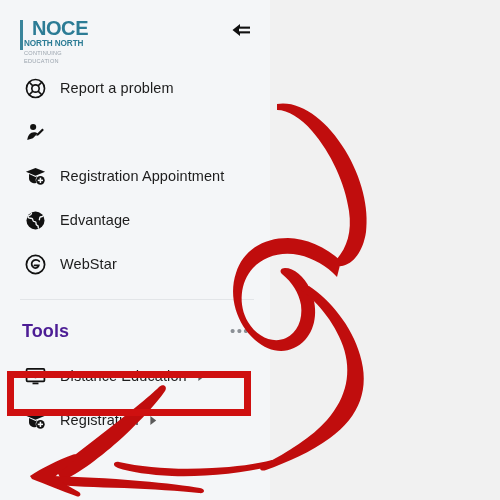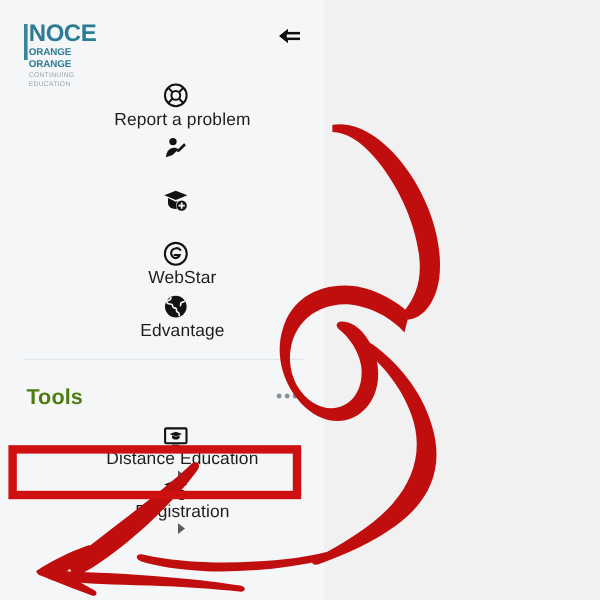--- a/index.html
+++ b/index.html
@@ -55,20 +55,21 @@
     background: #2f7e96;
     opacity: .95;
   }
   .logo-noce {
     font-family: "Liberation Sans", sans-serif;
     font-weight: bold;
     font-size: 20px;
     letter-spacing: -0.4px;
     color: #2c7c95;
     line-height: 20px;
+    text-align: center;
   }
   .logo-sub1 {
     font-family: "Liberation Sans", sans-serif;
     font-weight: bold;
     font-size: 8.2px;
     letter-spacing: -0.1px;
     color: #2c7c95;
     line-height: 10px;
     margin-top: 1px;
   }
@@ -96,21 +97,20 @@
     position: relative;
   }
   .nav-item {
     position: relative;
     display: flex;
     align-items: center;
     height: 44px;
     padding-left: 22px;
     box-sizing: border-box;
     cursor: pointer;
-    flex-direction: column;
   }
   .nav-icon {
     width: 26px;
     min-width: 26px;
     height: 26px;
     display: flex;
     align-items: center;
     justify-content: center;
     color: #111111;
   }
@@ -140,21 +140,21 @@
     position: relative;
     display: flex;
     align-items: center;
     height: 46px;
     padding: 0 18px 0 22px;
     margin-top: 8px;
   }
   .section-title {
     font-size: 18px;
     font-weight: bold;
-    color: #4d7c0f;
+    color: #4c1d95;
     letter-spacing: 0.1px;
   }
   .section-more {
     margin-left: auto;
     color: #8b9096;
     font-size: 15px;
     letter-spacing: 1.4px;
     line-height: 6px;
     cursor: pointer;
     padding: 4px 2px;
@@ -190,21 +190,21 @@
 
 <div id="app">
 
   <div id="sidebar">
 
     <div class="side-header">
 
       <div class="logo">
         <div class="logo-bar"></div>
         <div class="logo-noce">NOCE</div>
-        <div class="logo-sub1">ORANGE ORANGE</div>
+        <div class="logo-sub1">NORTH NORTH</div>
         <div class="logo-sub2">CONTINUING EDUCATION</div>
       </div>
 
       <div class="collapse-btn">
         <span>
           <svg width="22" height="18" viewBox="0 0 22 18">
             <path d="M11 3 L3.5 9 L11 15 L11 11.4 L10 11.4 L10 6.6 L11 6.6 Z" fill="#111"></path>
             <rect x="9.5" y="5.6" width="11.5" height="2.1" fill="#111"></rect>
             <rect x="9.5" y="10.3" width="11.5" height="2.1" fill="#111"></rect>
           </svg>
@@ -238,41 +238,42 @@
       <div class="nav-item">
         <span class="nav-icon">
           <svg width="21" height="21" viewBox="0 0 24 24">
             <path d="M12 2.2 L23 6.6 L12 11 L1 6.6 Z" fill="#111"></path>
             <path d="M4.6 9.1 L4.6 14.2 C4.6 17.5 7.9 19.6 11.6 19.6 C12.2 19.6 12.8 19.55 13.3 19.45 C12.6 18.5 12.2 17.3 12.2 16.1 C12.2 14.3 13 12.8 14.3 11.8 L12 12.7 Z" fill="#111"></path>
             <circle cx="17.6" cy="16.4" r="4.9" fill="#111"></circle>
             <rect x="16.75" y="13.4" width="1.75" height="6" fill="#f4f6f8"></rect>
             <rect x="14.6" y="15.55" width="6" height="1.75" fill="#f4f6f8"></rect>
           </svg>
         </span>
-      </div>
-
-      <div class="nav-item">
-        <span class="nav-icon">
-          <svg width="21" height="21" viewBox="0 0 24 24">
-            <circle cx="12" cy="12" r="10.4" fill="none" stroke="#111" stroke-width="2"></circle>
-            <path d="M16.3 8.3 C14.2 5.9 10.2 6.2 8.5 8.6 C6.8 11 7.6 14.6 10.3 15.7 C12.6 16.6 15.2 15.3 15.7 13.1 L10.8 13.1" fill="none" stroke="#111" stroke-width="2" stroke-linecap="round"></path>
-          </svg>
-        </span>
-        <span class="nav-label">WebStar</span>
+        <span class="nav-label">Registration Appointment</span>
       </div>
 
       <div class="nav-item">
         <span class="nav-icon">
           <svg width="21" height="21" viewBox="0 0 24 24">
             <circle cx="12" cy="12" r="10.3" fill="#111"></circle>
             <path d="M7.4 3.6 C7.4 5.6 5.4 6.1 4.1 6.6 C3.1 7 3.3 8.6 4.4 9.1 C5.9 9.8 7.4 9.1 8.4 10 C9.3 10.9 8.6 12.2 9.7 12.9 C10.6 13.5 11.6 13 12.3 13.8 C13 14.6 12.3 15.8 12.9 16.7 C13.4 17.5 14.4 17.4 14.9 18.2 C15.3 18.9 14.8 20 15.4 20.6" fill="none" stroke="#f4f6f8" stroke-width="1.55" stroke-linecap="round"></path>
             <path d="M20.1 7.1 C19.2 7.9 17.9 7.6 17.1 8.4 C16.4 9.2 17 10.3 16.4 11.1" fill="none" stroke="#f4f6f8" stroke-width="1.55" stroke-linecap="round"></path>
           </svg>
         </span>
         <span class="nav-label">Edvantage</span>
+      </div>
+
+      <div class="nav-item">
+        <span class="nav-icon">
+          <svg width="21" height="21" viewBox="0 0 24 24">
+            <circle cx="12" cy="12" r="10.4" fill="none" stroke="#111" stroke-width="2"></circle>
+            <path d="M16.3 8.3 C14.2 5.9 10.2 6.2 8.5 8.6 C6.8 11 7.6 14.6 10.3 15.7 C12.6 16.6 15.2 15.3 15.7 13.1 L10.8 13.1" fill="none" stroke="#111" stroke-width="2" stroke-linecap="round"></path>
+          </svg>
+        </span>
+        <span class="nav-label">WebStar</span>
       </div>
     </div>
 
     <div class="divider"></div>
 
     <div class="section-head">
       <span class="section-title">Tools</span>
       <span class="section-more">•••</span>
     </div>
 

